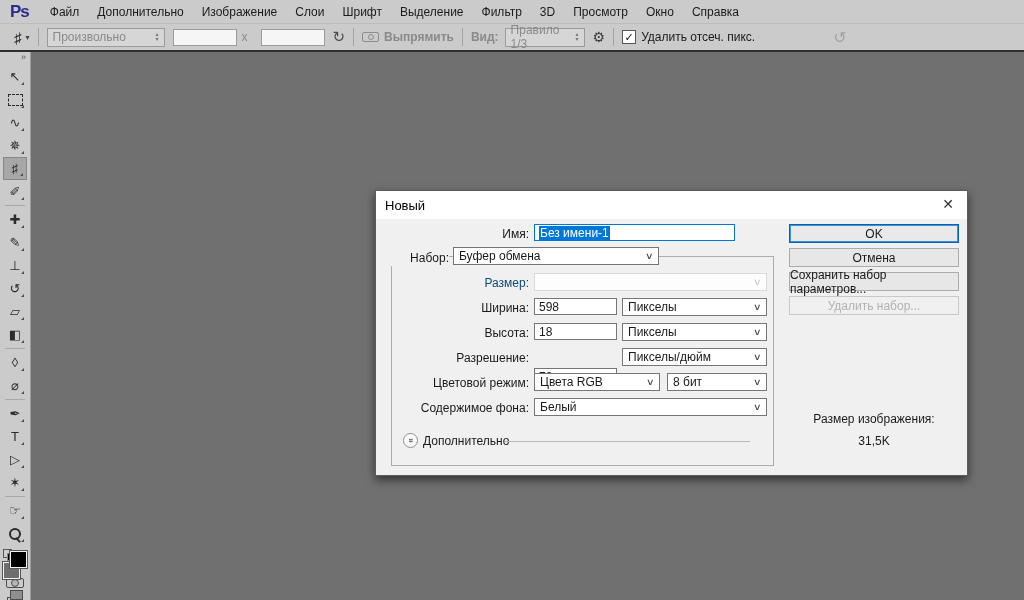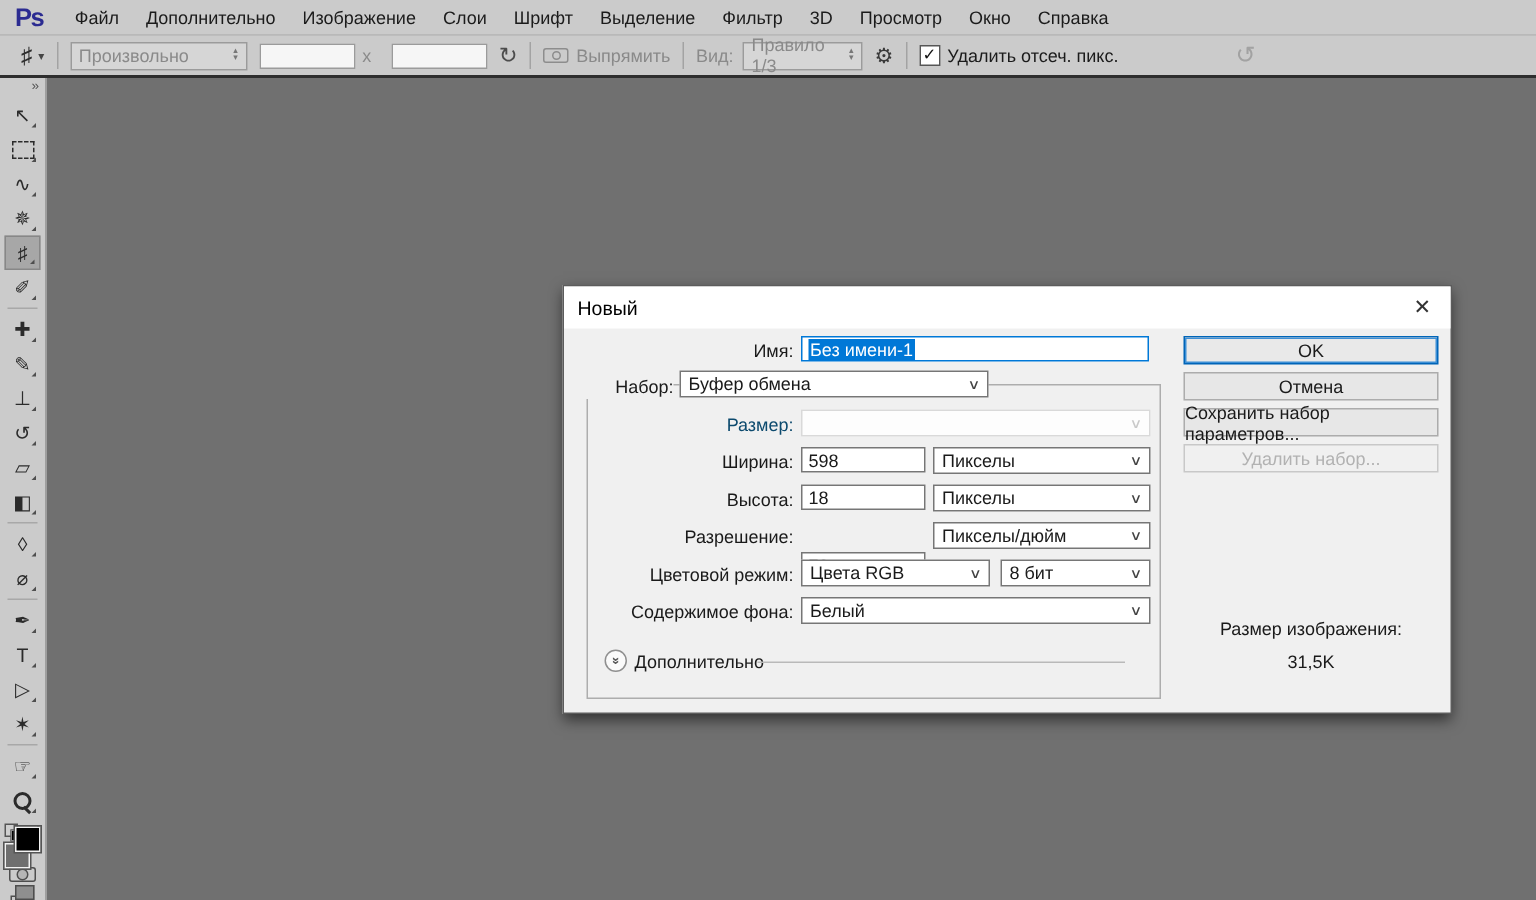--- a/index.html
+++ b/index.html
@@ -23,21 +23,21 @@
               display:flex;align-items:center;justify-content:space-between;color:#8a8a8a;
               padding:0 5px;width:118px;}
   .opt-select.view{width:80px;}
   .spinner{display:flex;flex-direction:column;line-height:5px;font-size:6px;color:#777;font-style:normal;}
   .spinner i{font-style:normal;height:5px;}
   .opt-input{background:#f6f6f6;border:1px solid #9b9b9b;height:17px;box-sizing:border-box;width:64px;margin-left:8px;}
   .ratio-x{color:#8a8a8a;margin:0 5px;}
   .rotate{font-size:15px;color:#4c4c4c;margin-left:8px;}
   .level-icon{width:15px;height:8px;border:1px solid #8d8d8d;border-radius:2px;position:relative;margin-right:5px;}
   .level-icon::after{content:"";position:absolute;left:5px;top:1px;width:4px;height:4px;border:1px solid #8d8d8d;border-radius:50%;}
-  .gray-label{color:#8a8a8a;white-space:nowrap;}
+  .gray-label{color:#8a8a8a;white-space:nowrap;font-weight:bold;}
   .dark-label{color:#1b1b1b;white-space:nowrap;margin-left:5px;}
   .gear{font-size:14px;color:#3a3a3a;margin-left:8px;}
   .checkbox{width:12px;height:12px;background:#fff;border:1px solid #565656;display:flex;
             align-items:center;justify-content:center;}
   .checkbox .check{font-size:11px;color:#111;line-height:10px;}
   .undo{font-size:16px;color:#a2a2a2;margin-left:78px;}
 
   
   .toolstrip{position:absolute;left:0;top:52px;bottom:0;width:30px;background:#cbcbcb;
              border-right:1px solid #9e9e9e;display:flex;flex-direction:column;align-items:center;z-index:2;}
@@ -89,21 +89,21 @@
   .inp{position:absolute;background:#fff;border:1px solid #767676;height:17px;box-sizing:border-box;
        display:flex;align-items:center;padding:0 4px;color:#1a1a1a;}
   .inp.focus{border-color:#0078d7;}
   .seltext{background:#0078d7;color:#fff;padding:0 1px;}
   .btn{position:absolute;left:413px;width:170px;height:19px;background:#e7e7e7;border:1px solid #acacac;
        display:flex;align-items:center;justify-content:center;color:#1a1a1a;box-sizing:border-box;cursor:pointer;}
   .btn.default{border:1px solid #0065b8;box-shadow:inset 0 0 0 1px #3d8fd6;background:#e9e9e9;}
   .btn.disabled{color:#b2b2b2;border-color:#c8c8c8;background:#f0f0f0;cursor:default;}
   .groupbox{position:absolute;left:15px;top:65px;width:381px;height:208px;border:1px solid #adadad;}
   .r-name-lbl{left:58px;top:36px;width:95px;}
-  .r-name-inp{left:158px;top:33px;width:232px;}
+  .r-name-inp{left:158px;top:33px;width:201px;}
   .btn-ok{top:33px;}
   .btn-cancel{top:57px;}
   .btn-save{top:81px;}
   .btn-del{top:105px;}
   .r-preset-lbl{left:10px;top:60px;width:63px;background:#f0f0f0;padding-left:4px;z-index:2;}
   .r-preset-sel{left:77px;top:56px;width:206px;z-index:2;}
   .r-size-lbl{left:40px;top:85px;width:113px;color:#0c4a6e;}
   .r-size-sel{left:158px;top:82px;width:233px;}
   .r-width-lbl{left:40px;top:110px;width:113px;}
   .r-width-inp{left:158px;top:107px;width:83px;}

